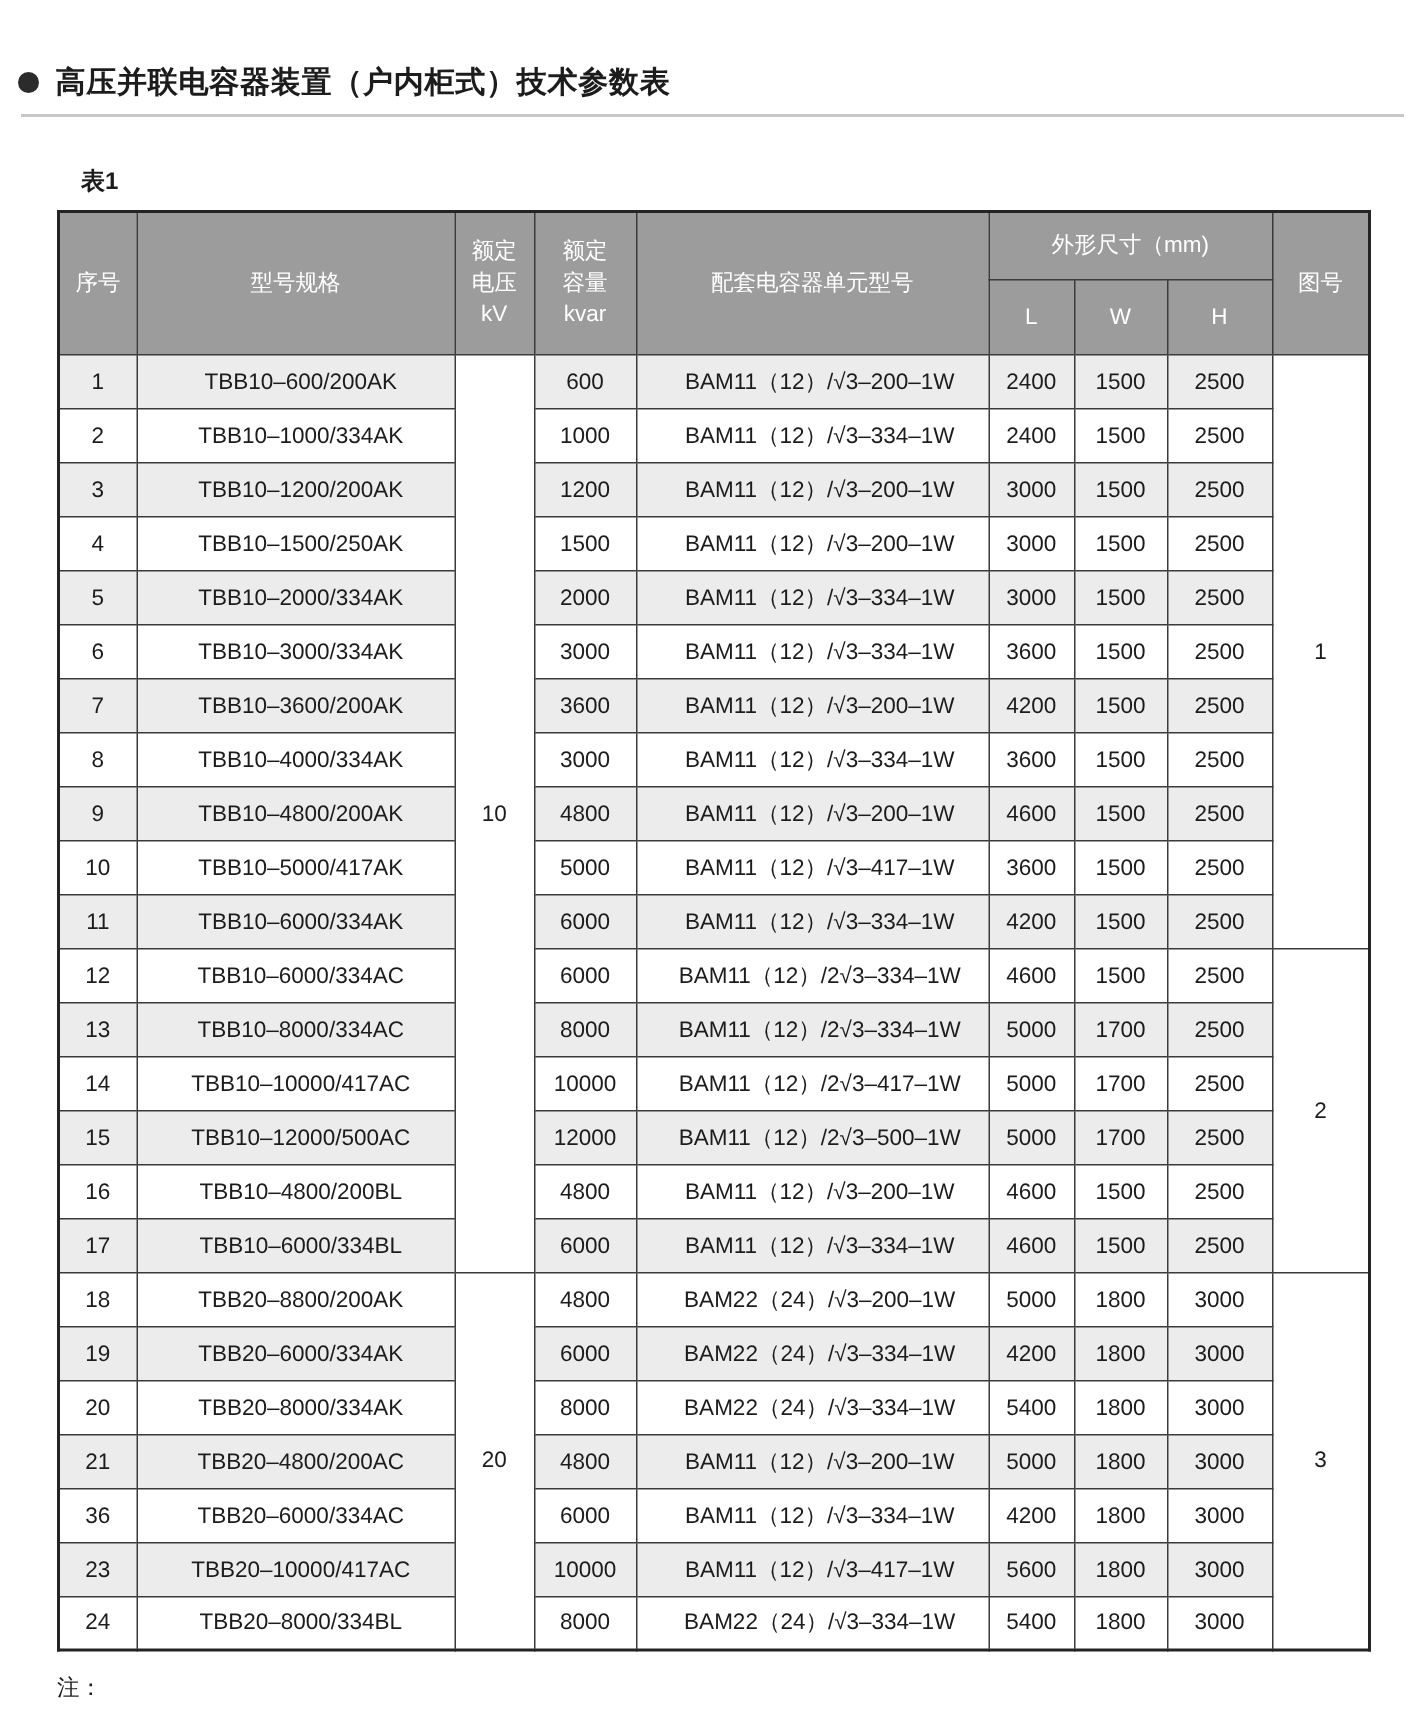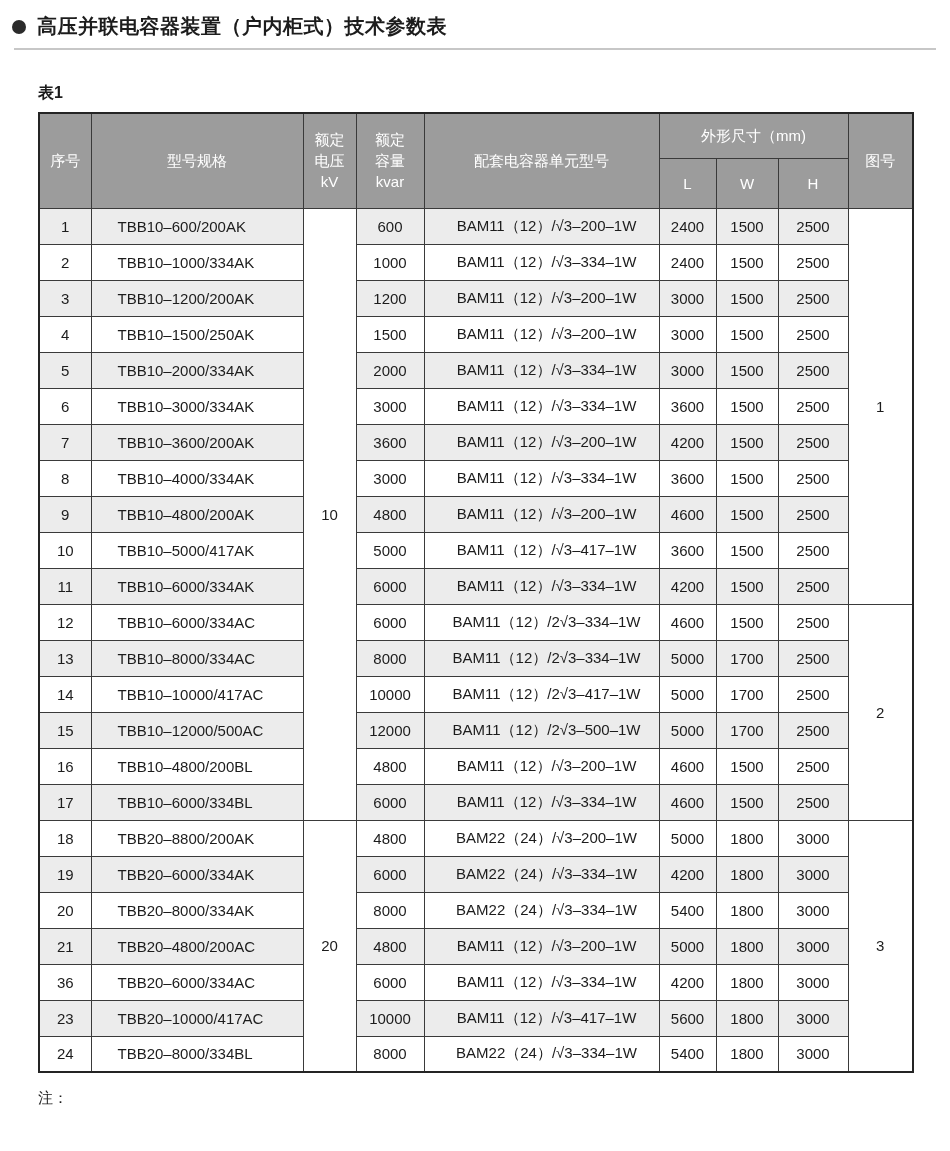--- a/index.html
+++ b/index.html
@@ -10,40 +10,40 @@
     --rule:#c7c7c7;
     --text:#1c1c1c;
     --header-text:#ffffff;
   }
   *{box-sizing:border-box;}
   html,body{margin:0;padding:0;}
   body{
     width:950px;height:1151px;overflow:hidden;background:#fff;
     font-family:"Liberation Sans","DejaVu Sans",sans-serif;color:var(--text);
   }
-  .title-row{display:flex;align-items:center;gap:11px;padding:13px 0 0 12px;}
+  .title-row{display:flex;align-items:center;gap:11px;padding:13px 0 0 12px;margin-top:28px;}
   .bullet{width:14px;height:14px;border-radius:50%;background:#2b2b2b;flex:0 0 auto;}
   .page-title{font-size:20px;font-weight:bold;letter-spacing:0.5px;margin:0;}
   .title-rule{height:2px;background:var(--rule);margin:8px 14px 0 14px;}
-  .table-label{margin:33px 0 8px 38px;font-size:16px;font-weight:bold;}
+  .table-label{margin:33px 0 8px 54px;font-size:16px;font-weight:bold;}
   table{
     border-collapse:collapse;table-layout:fixed;
     width:874px;margin-left:38px;
     border:2px solid var(--outer-border);
   }
   th,td{border:1px solid var(--border);text-align:center;padding:0;}
   thead th{
     background:var(--header-bg);color:var(--header-text);
     font-weight:normal;font-size:15px;line-height:21px;
   }
   tr.h-top th{height:45px;}
   tr.h-sub th{height:50px;}
   tbody td{height:36px;font-size:15px;background:#fff;}
   tr.odd td{background:var(--stripe);}
-  td.c-model{text-align:left;padding-left:26px;margin-left:24px;}
+  td.c-model{text-align:center;padding-left:7px;margin-left:24px;}
   td.c-unit{text-align:center;padding-left:10px;}
   tr.odd td.c-merged, td.c-merged{background:#fff;}
   .notes{display:flex;margin:13px 0 0 38px;font-size:15px;line-height:24px;}
   .notes-prefix{flex:0 0 auto;}
   .notes-items{margin-left:2px;}
 </style>
 </head>
 <body>
 
 <div class="title-row">

